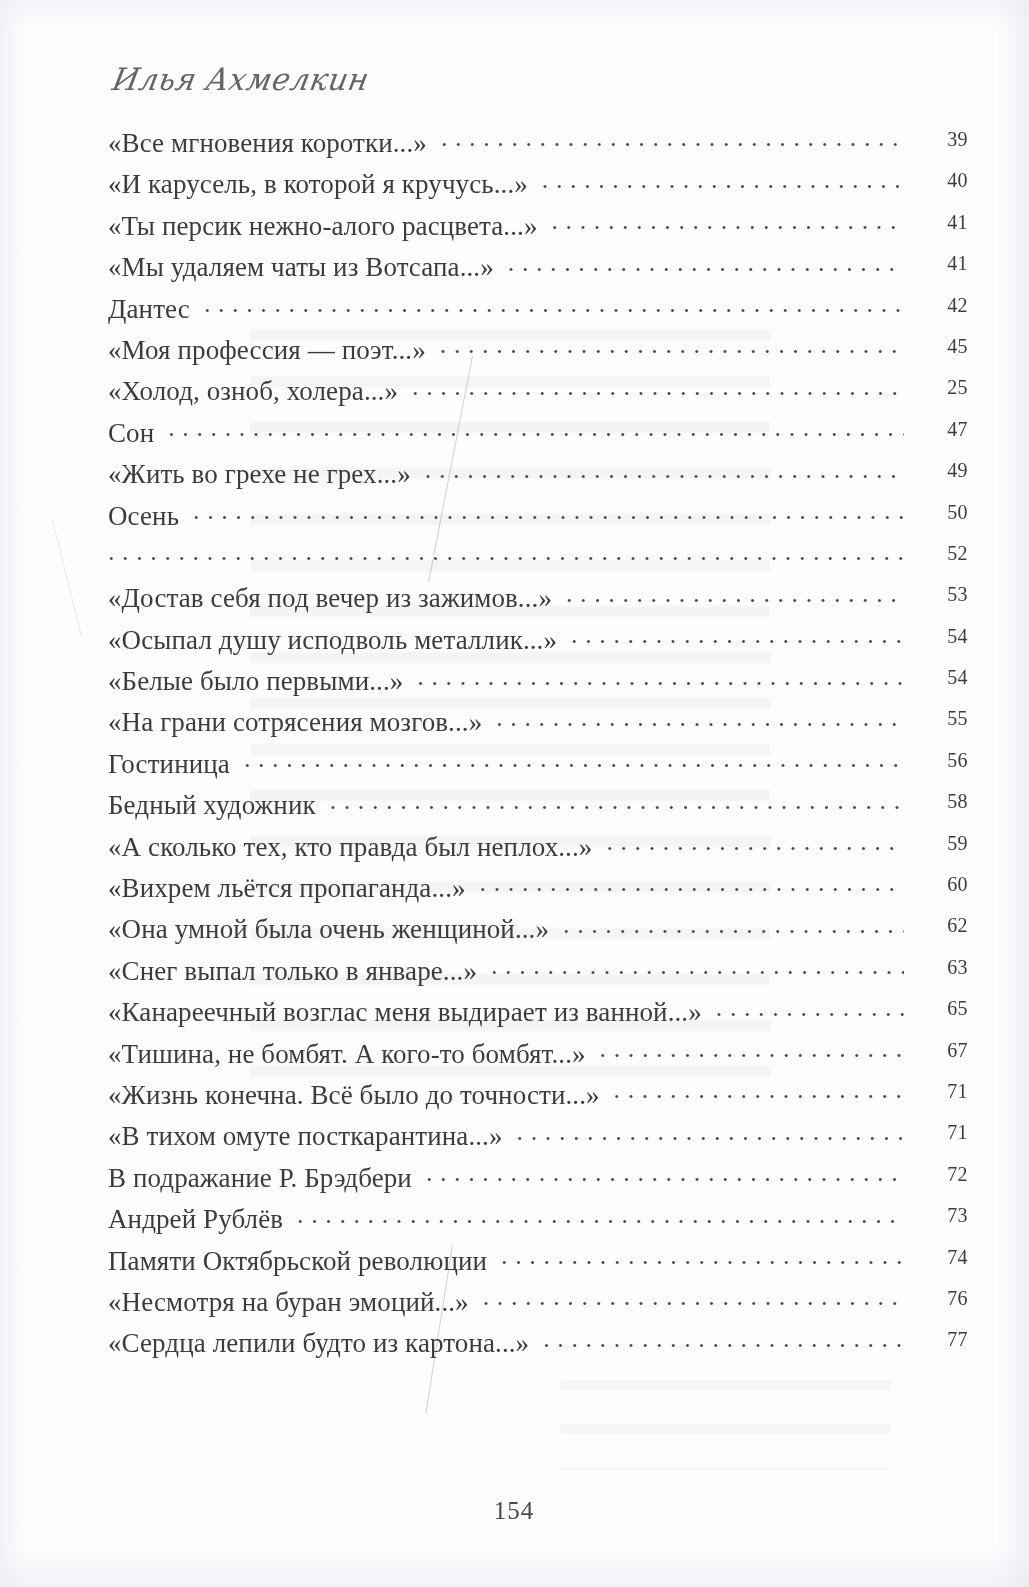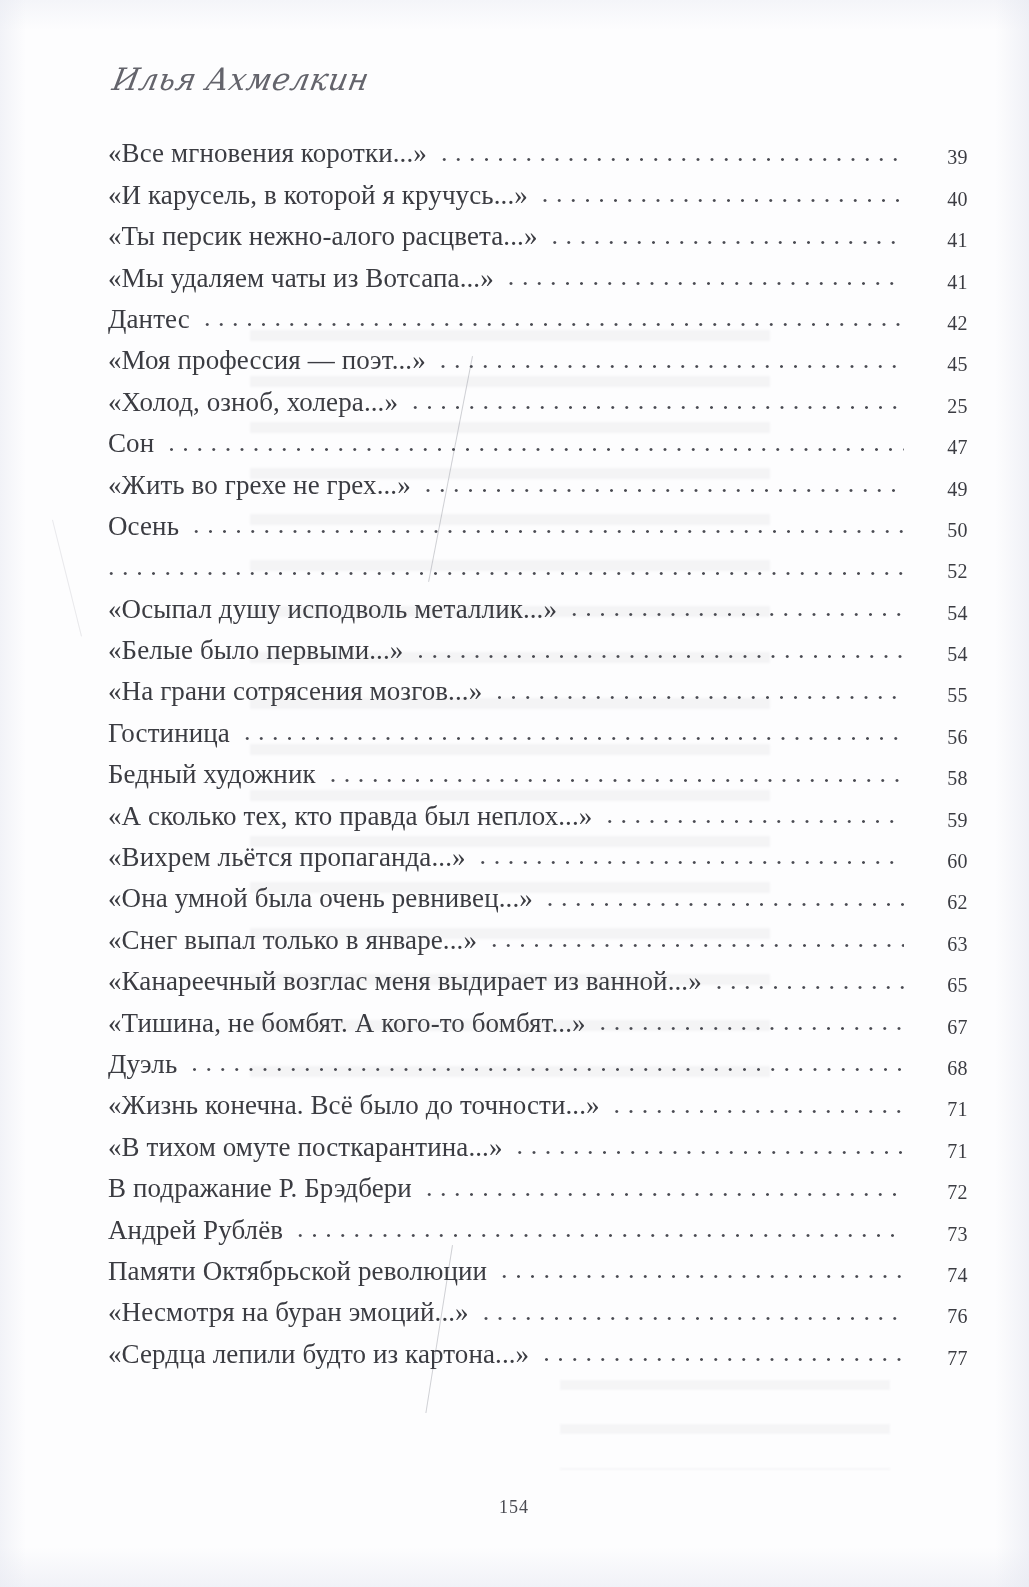--- a/index.html
+++ b/index.html
@@ -103,21 +103,21 @@
   
   .toc {
     position: absolute;
     left: 108px;
     top: 128px;
     width: 860px;
   }
 
   .toc-row {
     display: flex;
-    align-items: flex-end;
+    align-items: flex-start;
     height: 41.4px;
     color: #3b3c42;
     font-size: 27px;
     white-space: nowrap;
   }
 
   .toc-title {
     flex: 0 0 auto;
     padding-right: 14px;
     letter-spacing: 0.1px;
@@ -148,21 +148,21 @@
     color: #3b3c42;
     letter-spacing: 0.4px;
   }
 
   .folio {
     position: absolute;
     left: 0;
     right: 1px;
     top: 1497px;
     text-align: center;
-    font-size: 18px;
+    font-size: 25px;
     color: #4a4b52;
     letter-spacing: 1px;
   }
 </style>
 </head>
 <body>
 
 <div class="page">
   <div class="showthrough"></div>
   <div class="showthrough2"></div>
@@ -223,20 +223,25 @@
         <div class="toc-row">
           <span class="toc-title">Осень</span>
           <span class="toc-leader"></span>
           <span class="toc-page">50</span>
         </div>
         <div class="toc-row">
           <span class="toc-leader"></span>
           <span class="toc-page">52</span>
         </div>
         <div class="toc-row">
+          <span class="toc-title">«Достав себя под вечер из зажимов...»</span>
+          <span class="toc-leader"></span>
+          <span class="toc-page">53</span>
+        </div>
+        <div class="toc-row">
           <span class="toc-title">«Осыпал душу исподволь металлик...»</span>
           <span class="toc-leader"></span>
           <span class="toc-page">54</span>
         </div>
         <div class="toc-row">
           <span class="toc-title">«Белые было первыми...»</span>
           <span class="toc-leader"></span>
           <span class="toc-page">54</span>
         </div>
         <div class="toc-row">
@@ -258,43 +263,38 @@
           <span class="toc-title">«А сколько тех, кто правда был неплох...»</span>
           <span class="toc-leader"></span>
           <span class="toc-page">59</span>
         </div>
         <div class="toc-row">
           <span class="toc-title">«Вихрем льётся пропаганда...»</span>
           <span class="toc-leader"></span>
           <span class="toc-page">60</span>
         </div>
         <div class="toc-row">
-          <span class="toc-title">«Она умной была очень ревнивец...»</span>
+          <span class="toc-title">«Она умной была очень женщиной...»</span>
           <span class="toc-leader"></span>
           <span class="toc-page">62</span>
         </div>
         <div class="toc-row">
           <span class="toc-title">«Снег выпал только в январе...»</span>
           <span class="toc-leader"></span>
           <span class="toc-page">63</span>
         </div>
         <div class="toc-row">
           <span class="toc-title">«Канареечный возглас меня выдирает из ванной...»</span>
           <span class="toc-leader"></span>
           <span class="toc-page">65</span>
         </div>
         <div class="toc-row">
           <span class="toc-title">«Тишина, не бомбят. А кого-то бомбят...»</span>
           <span class="toc-leader"></span>
           <span class="toc-page">67</span>
-        </div>
-        <div class="toc-row">
-          <span class="toc-title">Дуэль</span>
-          <span class="toc-leader"></span>
-          <span class="toc-page">68</span>
         </div>
         <div class="toc-row">
           <span class="toc-title">«Жизнь конечна. Всё было до точности...»</span>
           <span class="toc-leader"></span>
           <span class="toc-page">71</span>
         </div>
         <div class="toc-row">
           <span class="toc-title">«В тихом омуте посткарантина...»</span>
           <span class="toc-leader"></span>
           <span class="toc-page">71</span>

